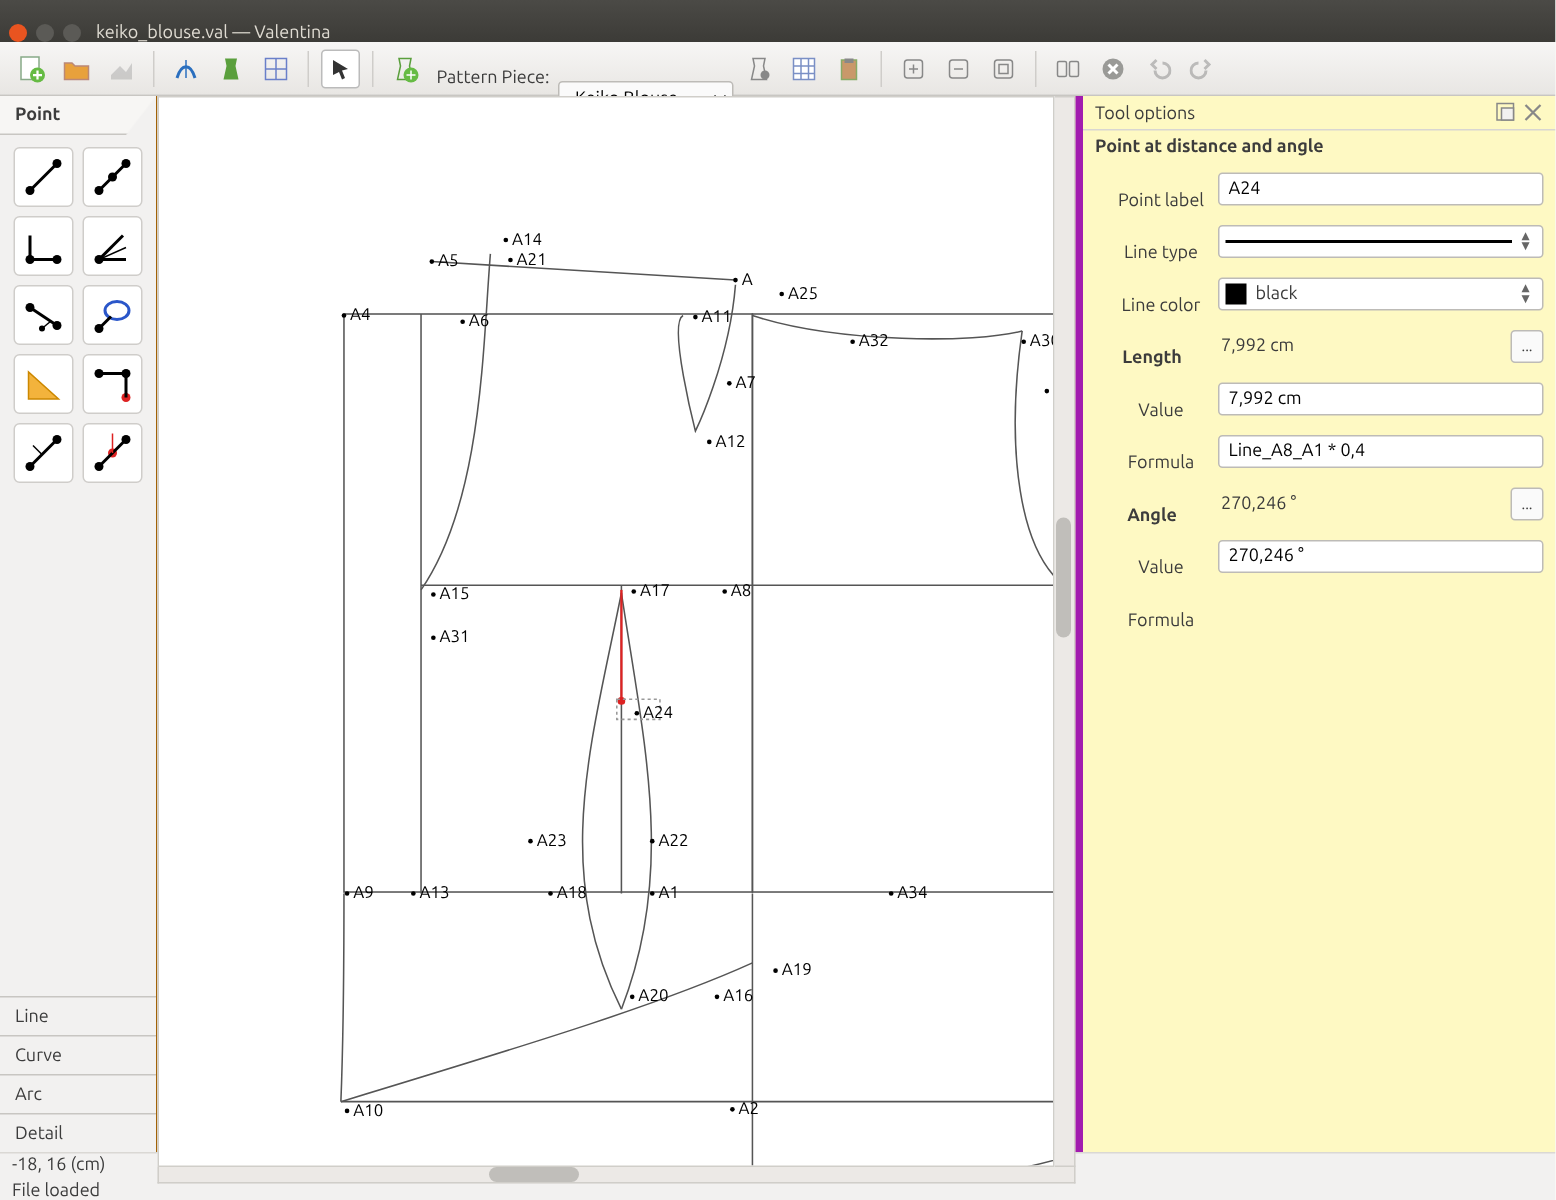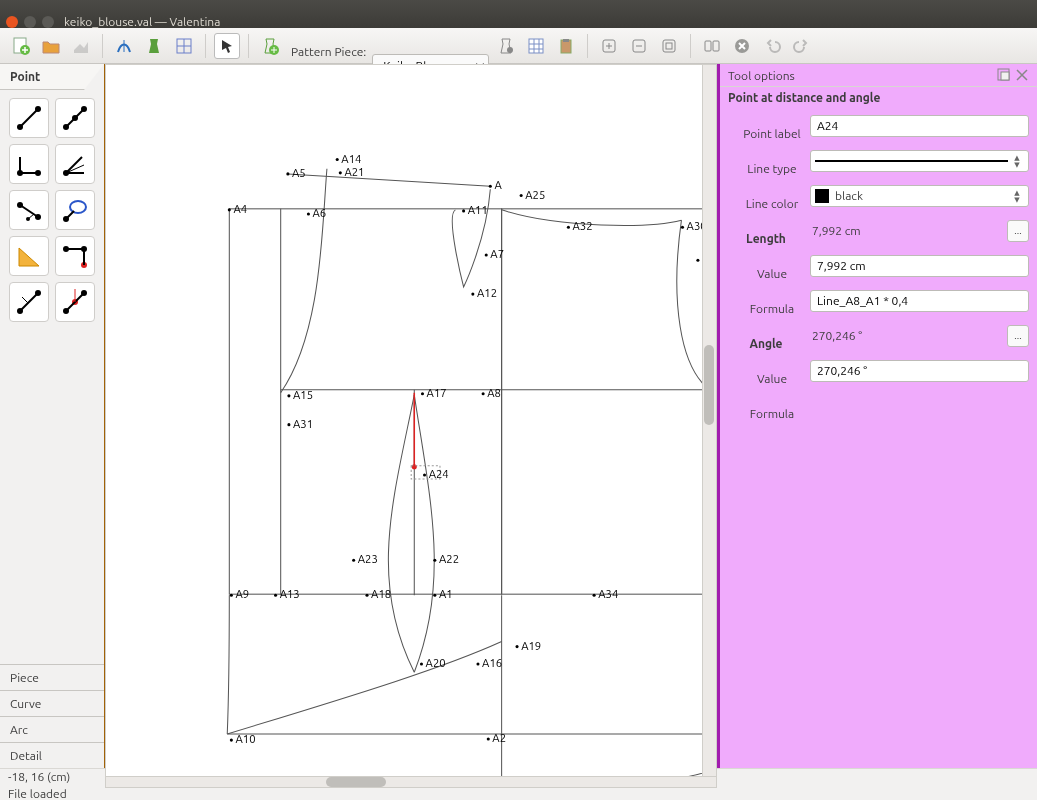--- a/index.html
+++ b/index.html
@@ -25,21 +25,21 @@
 .left-tabs-bottom div::after { content: ""; position: absolute; right: 0; top: 0; bottom: 0; width: 18px; background: linear-gradient(to bottom right, transparent 48%, #f2f1f0 52%); }
 .canvas-wrap { flex: 1; display: flex; flex-direction: column; }
 .canvas { flex: 1; background: #fff; position: relative; overflow: hidden; border: 1px solid #d0cec9; }
 .canvas svg { width: 100%; height: 100%; }
 .pt-label { font-size: 11px; fill: #000; }
 .scrollbar-h { height: 14px; background: #ece9e6; border: 1px solid #d0cec9; border-top: 0; display: flex; align-items: center; }
 .scrollbar-h .thumb { height: 10px; width: 60px; margin-left: 220px; background: #c0beba; border-radius: 5px; }
 .scrollbar-v { width: 14px; background: #ece9e6; border: 1px solid #d0cec9; border-left: 0; display: flex; flex-direction: column; }
 .scrollbar-v .thumb { width: 10px; height: 80px; margin-top: 280px; margin-left: 1px; background: #c0beba; border-radius: 5px; }
 .center-col { display: flex; flex: 1; }
-.right-panel { width: 320px; background: #f0abfc; border-left: 3px solid #a21caf; display: flex; flex-direction: column; }
+.right-panel { width: 320px; background: #fef9c3; border-left: 5px solid #a21caf; display: flex; flex-direction: column; }
 .panel-title { padding: 4px 8px; display: flex; align-items: center; border-bottom: 1px solid #d8d6d2; }
 .panel-title .spacer { flex: 1; }
 .panel-title .icon-s { width: 14px; height: 14px; margin-left: 4px; cursor: pointer; }
 .section-head { padding: 4px 8px; font-weight: bold; }
 .form-row { display: flex; align-items: center; padding: 3px 8px; gap: 8px; }
 .form-row .lbl { width: 74px; text-align: center; padding-left: 14px; margin-top: 16px; }
 .form-row .lbl.bold { font-weight: bold; padding-left: 2px; }
 .form-row input[type=text] { flex: 1; border: 1px solid #bdbbb7; border-radius: 3px; height: 22px; padding: 0 6px; font-size: 12px; }
 .form-row .static { padding-left: 2px; }
 .line-type-box { flex: 1; height: 22px; border: 1px solid #bdbbb7; border-radius: 3px; background: #fff; display: flex; align-items: center; padding: 0 4px; position: relative; }
@@ -261,21 +261,21 @@
           <svg width="30" height="30">
             <circle cx="6" cy="24" r="3" fill="#000"></circle>
             <circle cx="24" cy="6" r="3" fill="#000"></circle>
             <circle cx="15" cy="15" r="3" fill="#d22"></circle>
             <line x1="6" y1="24" x2="24" y2="6" stroke="#000" stroke-width="2"></line>
             <line x1="15" y1="15" x2="15" y2="2" stroke="#d22"></line>
           </svg>
         </div>
     </div>
     <div class="left-tabs-bottom" id="left-tabs">
-        <div>Piece</div>
+        <div>Line</div>
         <div>Curve</div>
         <div>Arc</div>
         <div>Detail</div>
       </div>
   </div>
 
   <div class="canvas-wrap">
     <div class="center-col">
       <div class="canvas">
         <svg viewBox="0 0 580 690">

